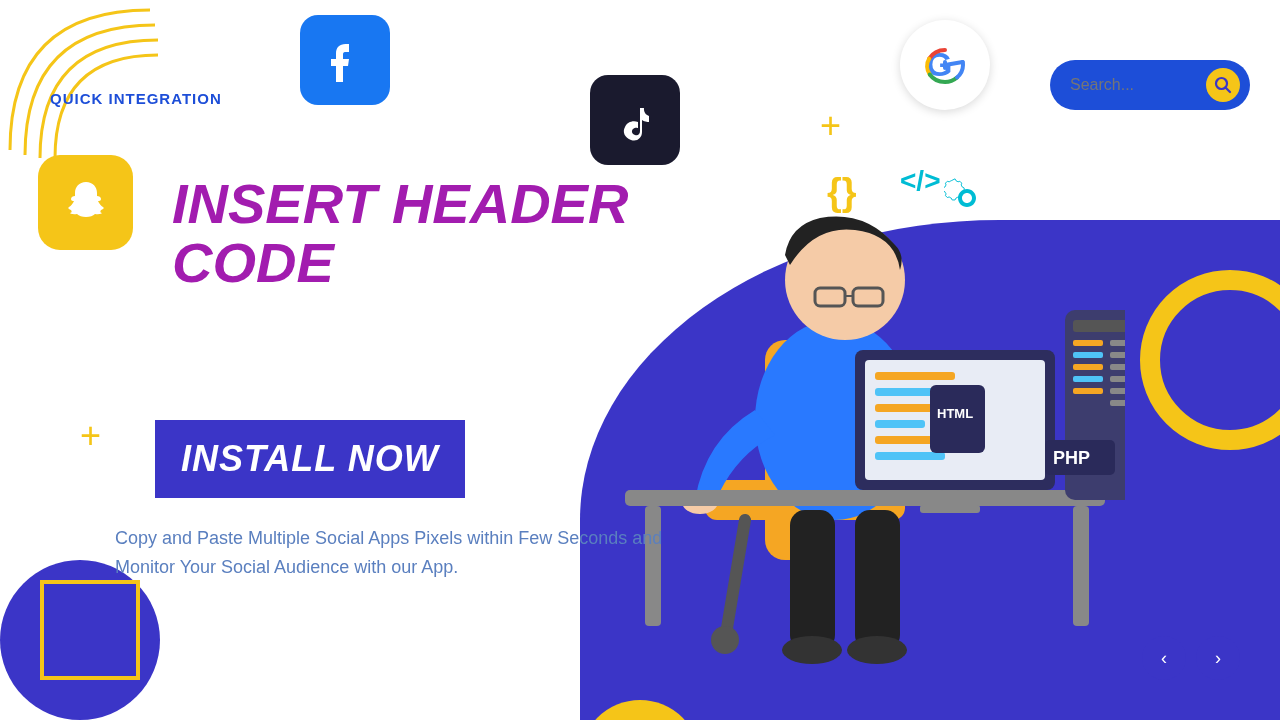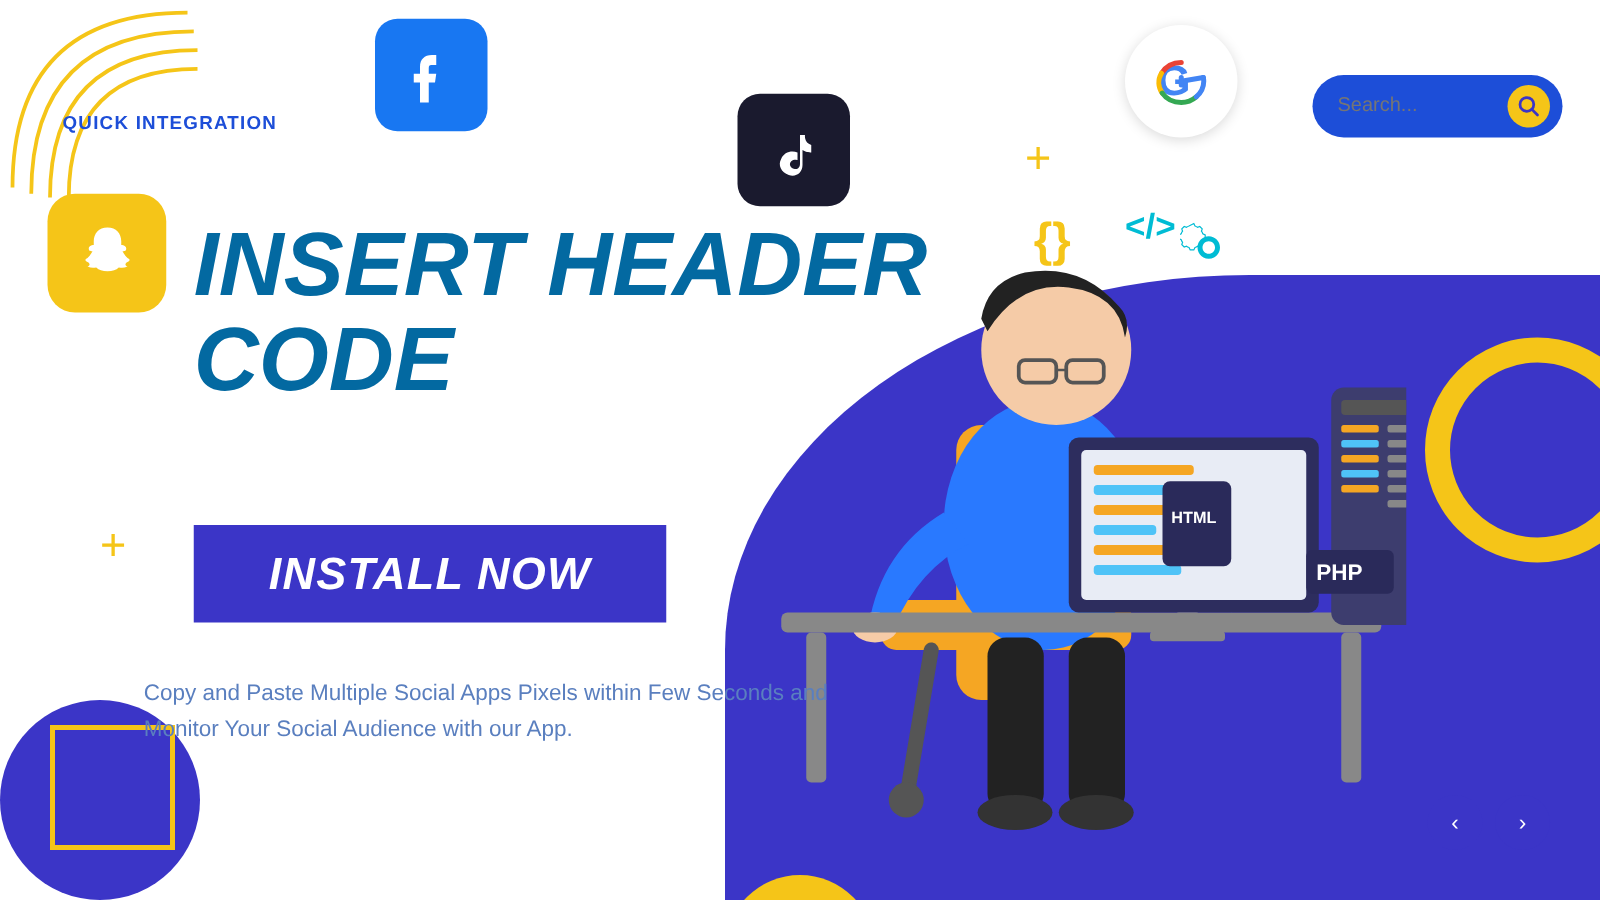--- a/index.html
+++ b/index.html
@@ -176,50 +176,50 @@
       align-items: center;
       justify-content: center;
       cursor: pointer;
       flex-shrink: 0;
     }
 
     
     .main-title {
       position: absolute;
       top: 175px;
-      left: 155px;
-      font-size: 72px;
+      left: 172px;
+      font-size: 56px;
       font-weight: 900;
-      color: #0369a1;
+      color: #a21caf;
       line-height: 1.05;
       z-index: 10;
       text-transform: uppercase;
       font-style: italic;
     }
 
     .install-btn {
       position: absolute;
       top: 420px;
       left: 155px;
       background: #3b35c7;
       color: white;
       font-size: 36px;
       font-weight: 900;
       text-transform: uppercase;
       font-style: italic;
-      padding: 18px 60px;
+      padding: 18px 26px;
       border: none;
       cursor: pointer;
       z-index: 10;
       letter-spacing: 1px;
     }
 
     .description-text {
       position: absolute;
-      top: 540px;
+      top: 524px;
       left: 115px;
       font-size: 18px;
       color: #5a7fbf;
       line-height: 1.6;
       max-width: 600px;
       z-index: 10;
     }
 
     
     .plus-sign {

